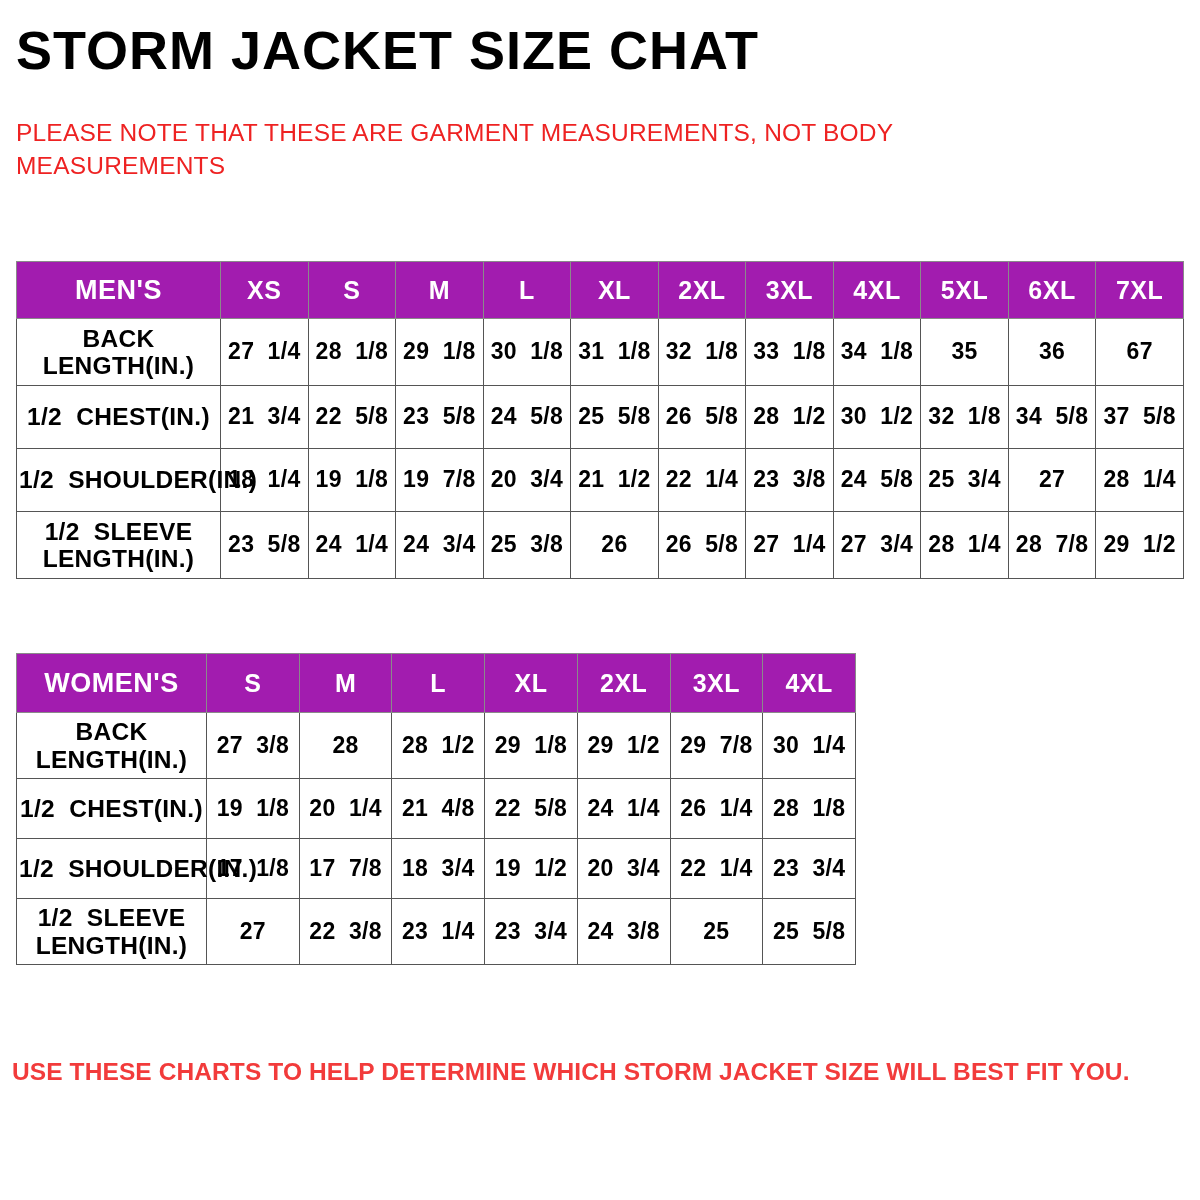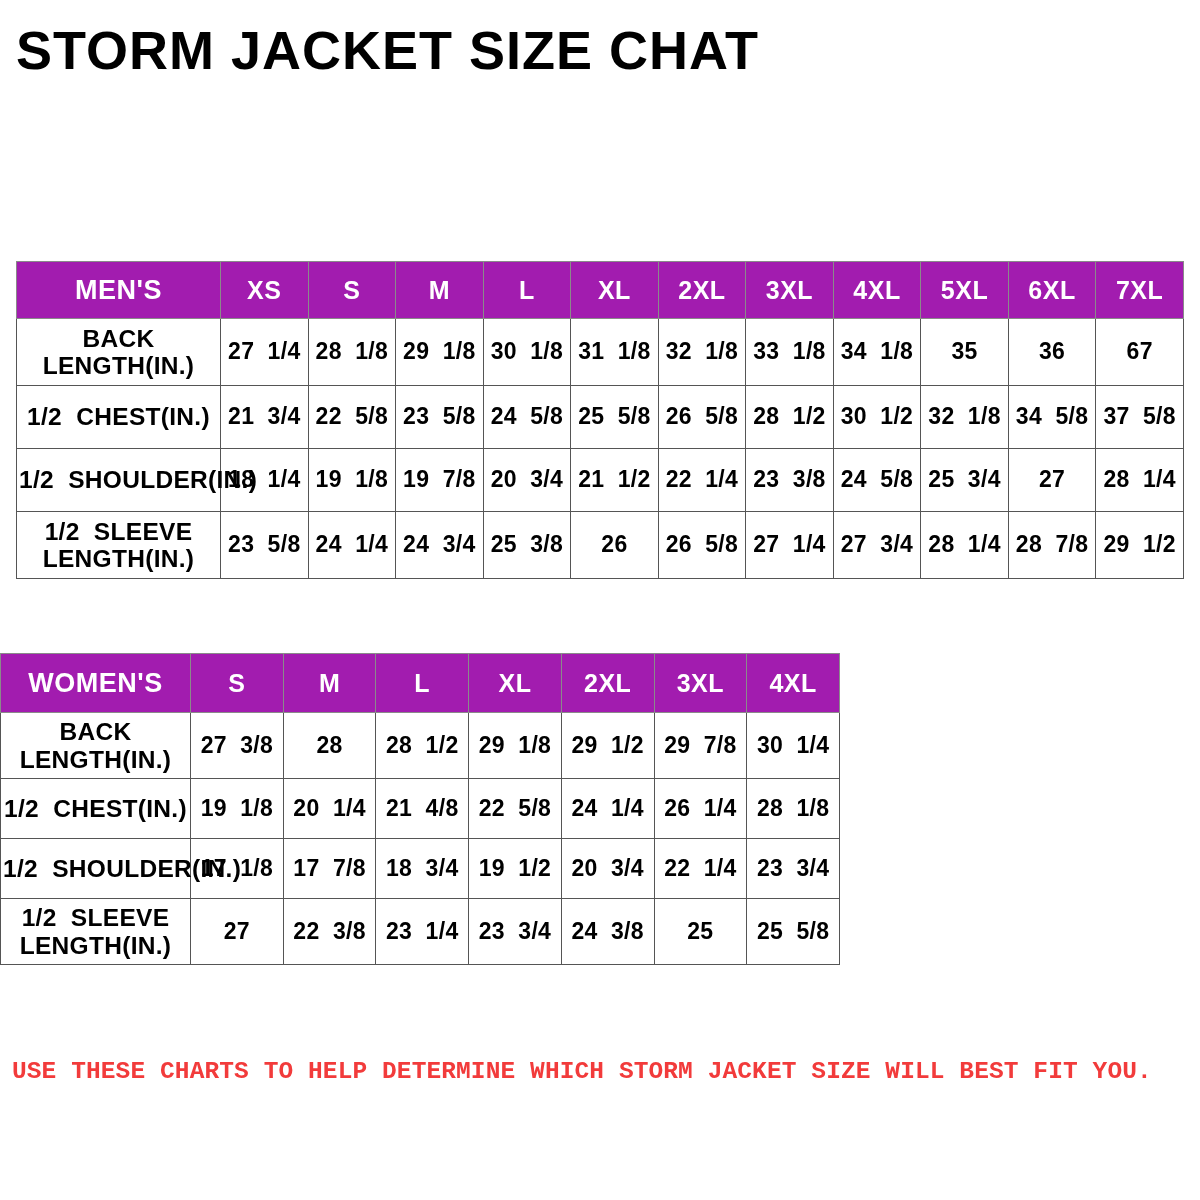--- a/index.html
+++ b/index.html
@@ -47,21 +47,20 @@
     position: absolute;
     left: 12px;
     top: 1056px;
     width: 1160px;
     font-size: 24.5px;
     font-weight: 700;
     color: #f23b3b;
     line-height: 1.3;
     letter-spacing: 0.1px;
     white-space: nowrap;
-    font-family: Liberation Mono, monospace;
   }
 
   table.sizechart {
     position: absolute;
     border-collapse: collapse;
     table-layout: fixed;
     background: #ffffff;
   }
   table.sizechart td, table.sizechart th {
     border: 1.5px solid #555555;
@@ -101,35 +100,36 @@
     left: 16px;
     top: 261px;
     width: 1168px;
   }
   #mens-table thead th.corner { height: 56px; }
   #mens-table tbody tr { height: 63px; }
   #mens-table tbody tr.tall { height: 67px; }
 
   
   #womens-table {
-    left: 0;
+    left: 16px;
     top: 653px;
     width: 840px;
   }
   #womens-table thead th.corner { height: 58px; }
   #womens-table tbody tr { height: 60px; }
   #womens-table tbody tr.tall { height: 66px; }
 </style>
 </head>
 <body>
 
 <div class="page">
 
   <div class="title">STORM JACKET SIZE CHAT</div>
 
+  <div class="note-top">PLEASE NOTE THAT THESE ARE GARMENT MEASUREMENTS, NOT BODY MEASUREMENTS</div>
 
   <table class="sizechart" id="mens-table">
     <colgroup id="mens-colgroup">
         <col style="width: 204px;">
         <col>
         <col>
         <col>
         <col>
         <col>
         <col>

